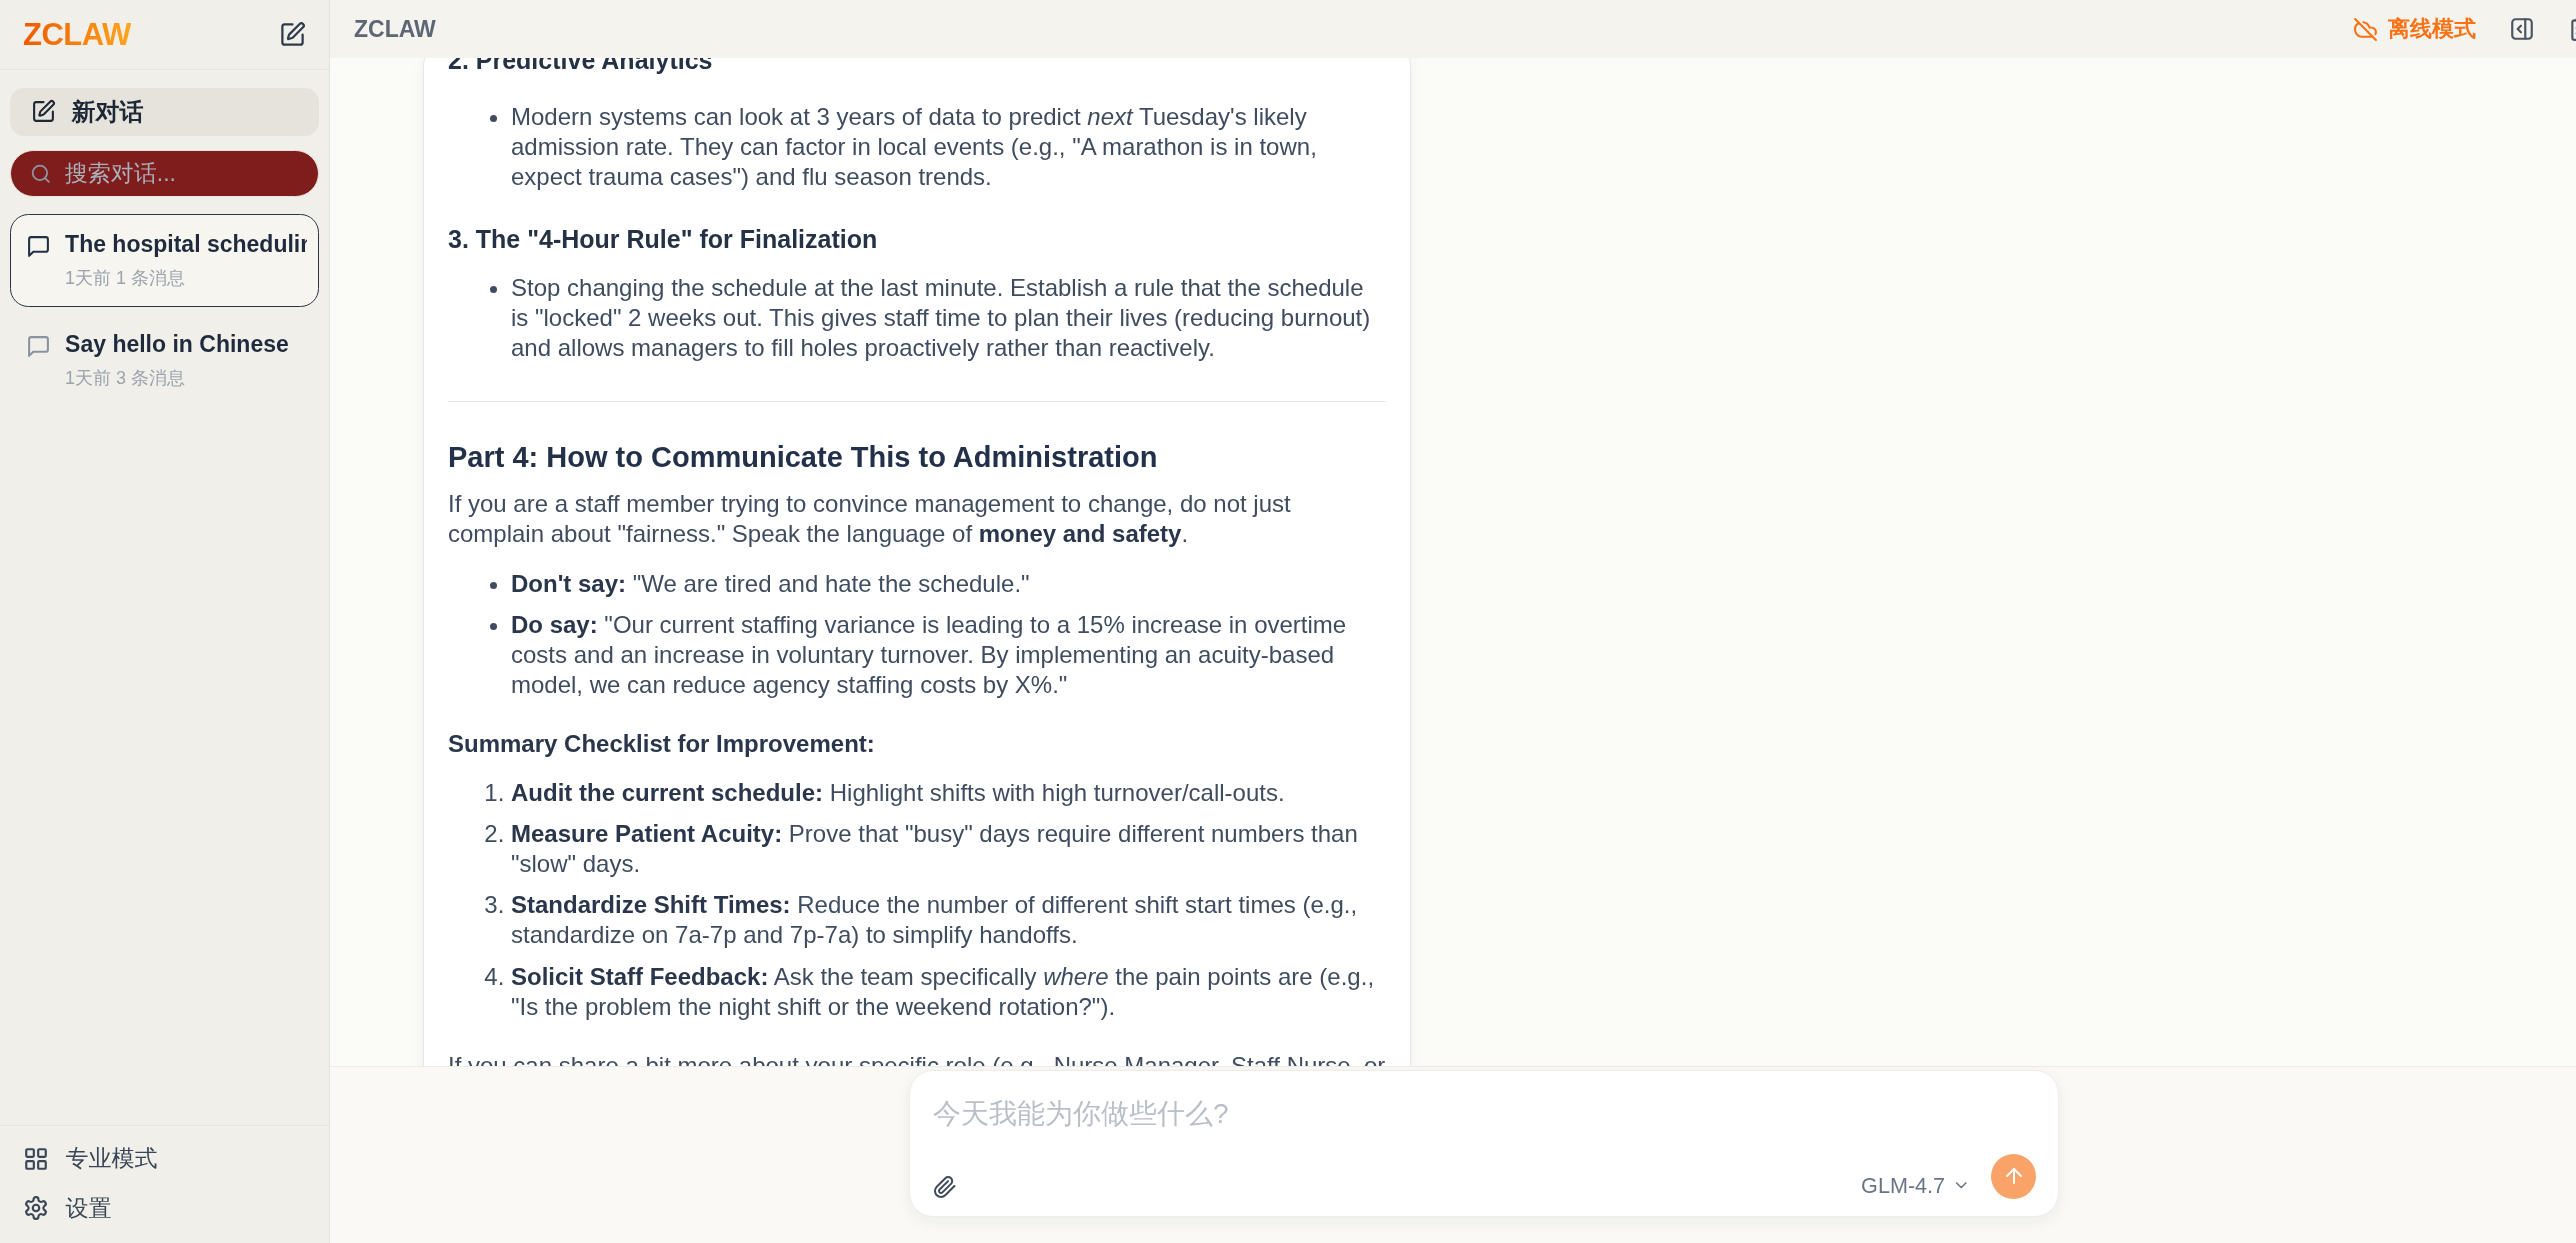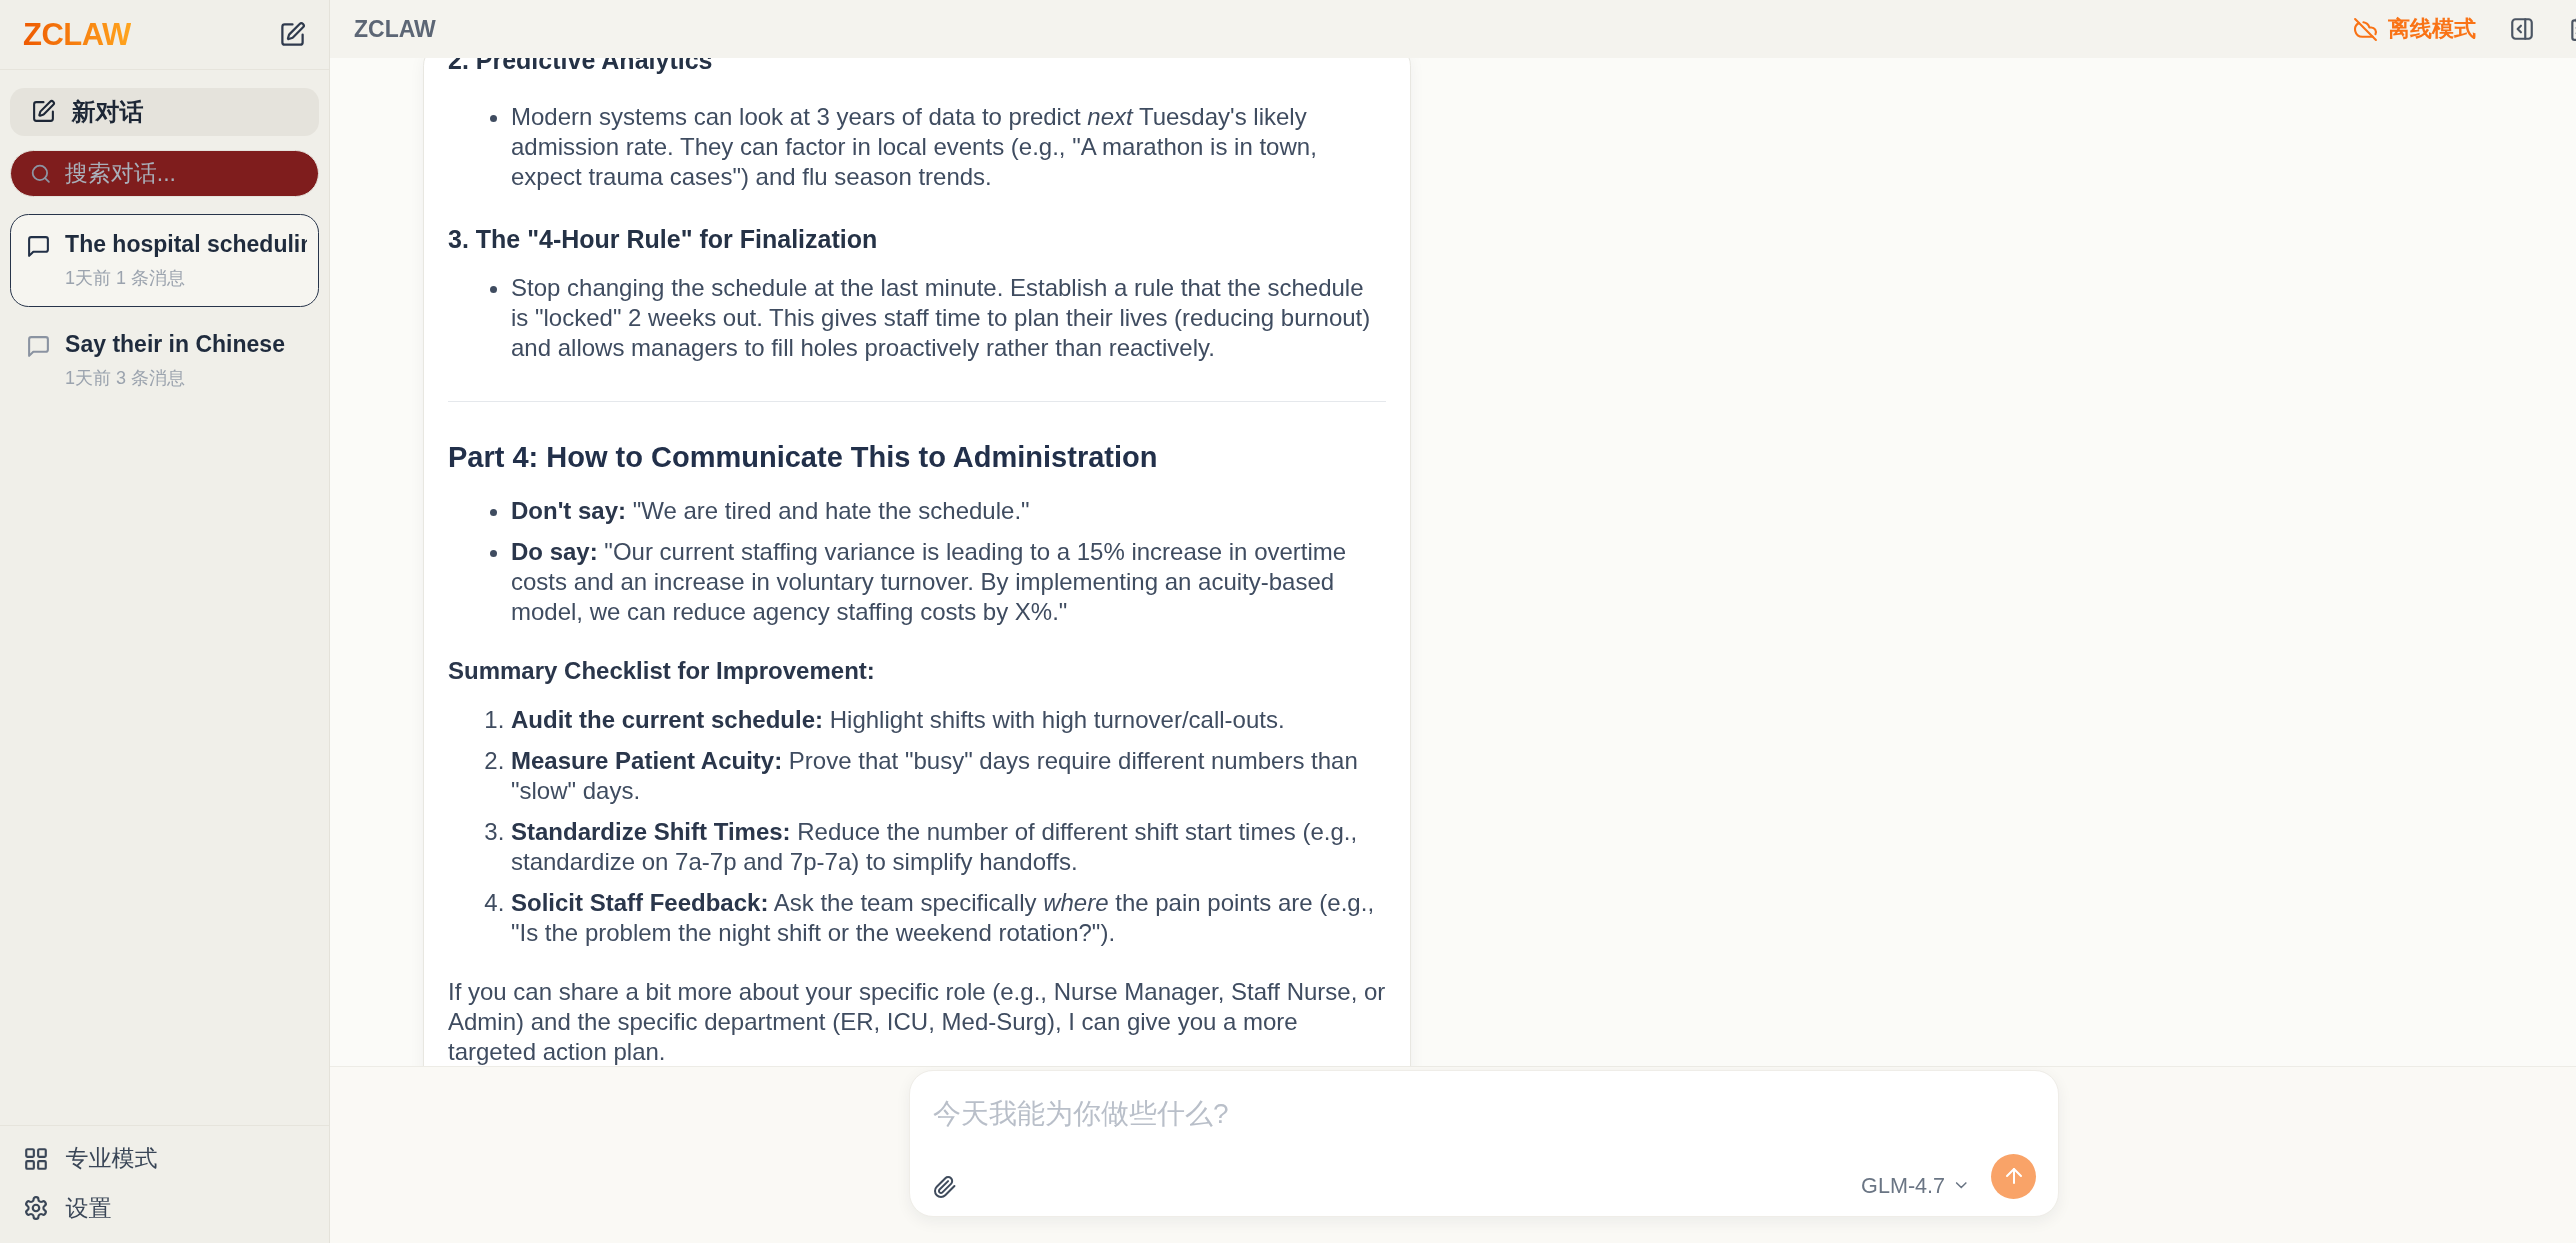--- a/index.html
+++ b/index.html
@@ -134,21 +134,21 @@
             <div class="m">1天前  1 条消息</div>
           </div>
         </div>
         <div class="conv">
           <span style="display:flex">
             <svg width="25" height="25" viewBox="0 0 24 24" fill="none" stroke="currentColor" stroke-width="2" stroke-linecap="round" stroke-linejoin="round">
                 <path d="M21 15a2 2 0 0 1-2 2H7l-4 4V5a2 2 0 0 1 2-2h14a2 2 0 0 1 2 2z"></path>
               </svg>
           </span>
           <div>
-            <div class="t">Say their in Chinese</div>
+            <div class="t">Say hello in Chinese</div>
             <div class="m">1天前  3 条消息</div>
           </div>
         </div>
       </div>
     </div>
 
     <div class="sb-footer">
       <div class="sbf-item">
         <span style="display:flex">
           <svg width="26" height="26" viewBox="0 0 24 24" fill="none" stroke="currentColor" stroke-width="2" stroke-linecap="round" stroke-linejoin="round">
@@ -215,20 +215,21 @@
         <h3><span>2. Predictive Analytics</span></h3>
         <ul class="first">
           <li><span>Modern systems can look at 3 years of data to predict </span><em>next</em><span> Tuesday's likely admission rate. They can factor in local events (e.g., "A marathon is in town, expect trauma cases") and flu season trends.</span></li>
         </ul>
         <h3><span>3. The "4-Hour Rule" for Finalization</span></h3>
         <ul>
           <li><span>Stop changing the schedule at the last minute. Establish a rule that the schedule is "locked" 2 weeks out. This gives staff time to plan their lives (reducing burnout) and allows managers to fill holes proactively rather than reactively.</span></li>
         </ul>
         <hr>
         <h2><span>Part 4: How to Communicate This to Administration</span></h2>
+        <p><span>If you are a staff member trying to convince management to change, do not just complain about "fairness." Speak the language of </span><strong>money and safety</strong><span>.</span></p>
         <ul class="gaplist" style="margin-top:20.6px">
           <li><strong>Don't say:</strong><span> "We are tired and hate the schedule."</span></li>
           <li><strong>Do say:</strong><span> "Our current staffing variance is leading to a 15% increase in overtime costs and an increase in voluntary turnover. By implementing an acuity-based model, we can reduce agency staffing costs by X%."</span></li>
         </ul>
         <p class="gap"><strong>Summary Checklist for Improvement:</strong></p>
         <ol>
           <li><strong>Audit the current schedule:</strong><span> Highlight shifts with high turnover/call-outs.</span></li>
           <li><strong>Measure Patient Acuity:</strong><span> Prove that "busy" days require different numbers than "slow" days.</span></li>
           <li><strong>Standardize Shift Times:</strong><span> Reduce the number of different shift start times (e.g., standardize on 7a-7p and 7p-7a) to simplify handoffs.</span></li>
           <li><strong>Solicit Staff Feedback:</strong><span> Ask the team specifically </span><em>where</em><span> the pain points are (e.g., "Is the problem the night shift or the weekend rotation?").</span></li>

